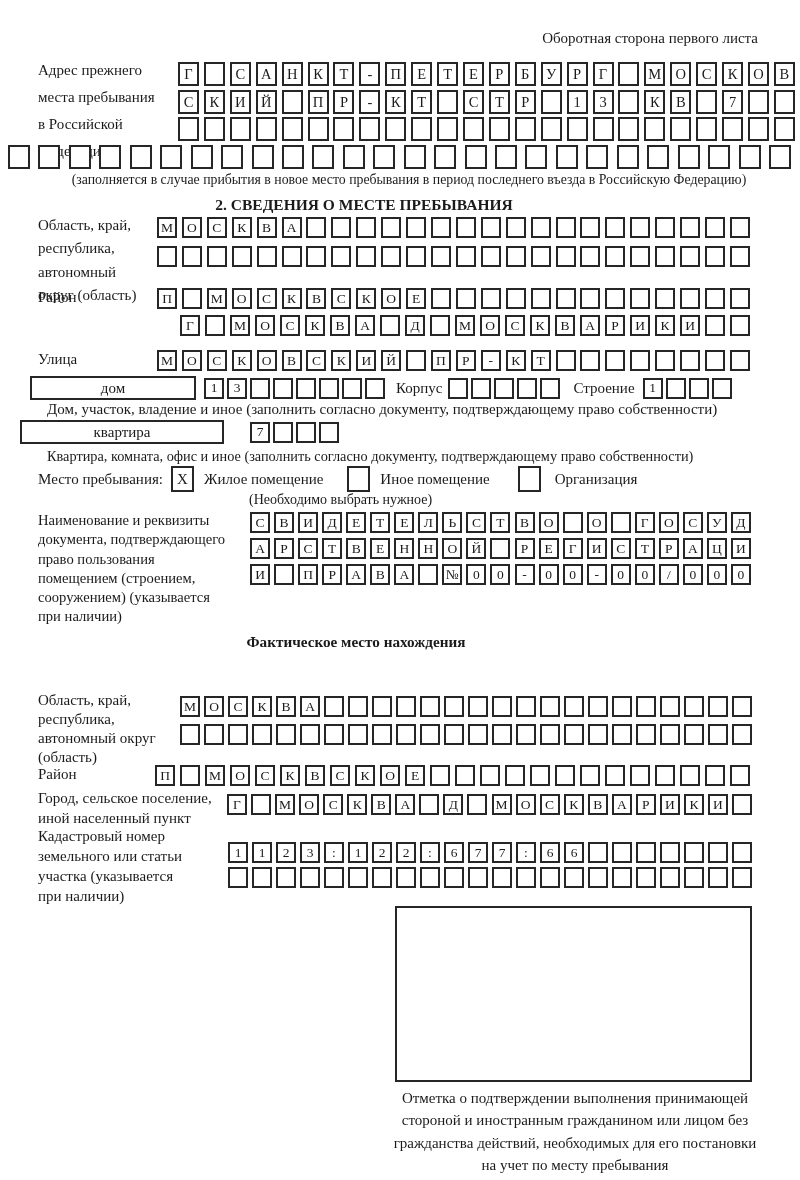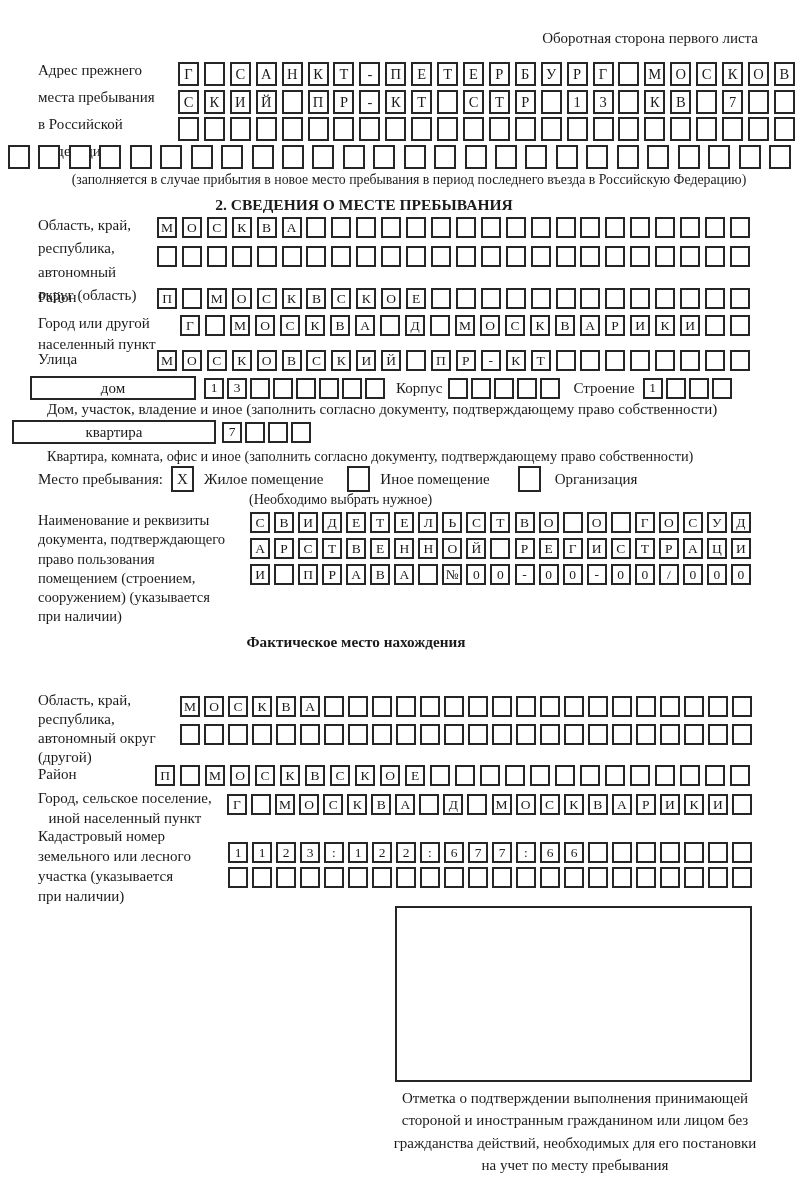--- a/index.html
+++ b/index.html
@@ -226,24 +226,20 @@
       <span class="cbox"></span>
       <span class="cbox"></span>
       <span class="cbox"></span>
       <span class="cbox"></span>
       <span class="cbox"></span>
       <span class="cbox"></span>
       <span class="cbox"></span>
       <span class="cbox"></span>
     </div>
 
-  <div class="abs lbl" style="left:38px;top:313px;line-height:20.5px;">
-      <div>Город или другой</div>
-      <div>населенный пункт</div>
-    </div>
   <div class="abs boxrow" style="left:180px;top:315px;width:570px;">
       <span class="cbox">Г</span>
       <span class="cbox"></span>
       <span class="cbox">М</span>
       <span class="cbox">О</span>
       <span class="cbox">С</span>
       <span class="cbox">К</span>
       <span class="cbox">В</span>
       <span class="cbox">А</span>
       <span class="cbox"></span>
@@ -314,21 +310,21 @@
     <span class="lbl" style="margin:0 8px 0 10px;">Строение</span>
     <div class="inrow">
         <span class="cbox">1</span>
         <span class="cbox"></span>
         <span class="cbox"></span>
         <span class="cbox"></span>
       </div>
   </div>
   <div class="abs note" style="left:38px;top:401px;font-size:15px;">Дом, участок, владение и иное (заполнить согласно документу, подтверждающему право собственности)</div>
 
-  <div class="abs inrow" style="left:12px;top:420px;">
+  <div class="abs inrow" style="left:20px;top:420px;gap:20px;">
     <div class="widebox" style="width:204px;margin-right:6px;">квартира</div>
     <div class="inrow">
         <span class="cbox">7</span>
         <span class="cbox"></span>
         <span class="cbox"></span>
         <span class="cbox"></span>
       </div>
   </div>
   <div class="abs note" style="left:38px;top:448px;font-size:14.3px;">Квартира, комната, офис и иное (заполнить согласно документу, подтверждающему право собственности)</div>
 
@@ -420,21 +416,21 @@
       <span class="cbox">0</span>
       <span class="cbox">0</span>
     </div>
 
   <div class="abs lbl bold center" style="left:0;top:633px;width:712px;font-size:15.2px;">Фактическое место нахождения</div>
 
   <div class="abs lbl" style="left:38px;top:691px;line-height:19px;">
       <div>Область, край,</div>
       <div>республика,</div>
       <div>автономный округ</div>
-      <div>(другой)</div>
+      <div>(область)</div>
     </div>
   <div class="abs boxrow" style="left:180px;top:696px;width:572px;">
       <span class="cbox">М</span>
       <span class="cbox">О</span>
       <span class="cbox">С</span>
       <span class="cbox">К</span>
       <span class="cbox">В</span>
       <span class="cbox">А</span>
       <span class="cbox"></span>
       <span class="cbox"></span>
@@ -503,21 +499,21 @@
       <span class="cbox"></span>
       <span class="cbox"></span>
       <span class="cbox"></span>
       <span class="cbox"></span>
       <span class="cbox"></span>
       <span class="cbox"></span>
       <span class="cbox"></span>
       <span class="cbox"></span>
     </div>
 
-  <div class="abs lbl" style="left:38px;top:789px;line-height:19.5px;text-align:center;">
+  <div class="abs lbl" style="left:38px;top:789px;line-height:19.5px;">
       <div>Город, сельское поселение,</div>
       <div>иной населенный пункт</div>
     </div>
   <div class="abs boxrow" style="left:227px;top:794px;width:525px;">
       <span class="cbox">Г</span>
       <span class="cbox"></span>
       <span class="cbox">М</span>
       <span class="cbox">О</span>
       <span class="cbox">С</span>
       <span class="cbox">К</span>
@@ -534,21 +530,21 @@
       <span class="cbox">А</span>
       <span class="cbox">Р</span>
       <span class="cbox">И</span>
       <span class="cbox">К</span>
       <span class="cbox">И</span>
       <span class="cbox"></span>
     </div>
 
   <div class="abs lbl" style="left:38px;top:826px;line-height:20px;">
       <div>Кадастровый номер</div>
-      <div>земельного или лесного</div>
+      <div>земельного или статьи</div>
       <div>участка (указывается</div>
       <div>при наличии)</div>
     </div>
   <div class="abs boxrow" style="left:228px;top:842px;width:524px;">
       <span class="cbox">1</span>
       <span class="cbox">1</span>
       <span class="cbox">2</span>
       <span class="cbox">3</span>
       <span class="cbox">:</span>
       <span class="cbox">1</span>

